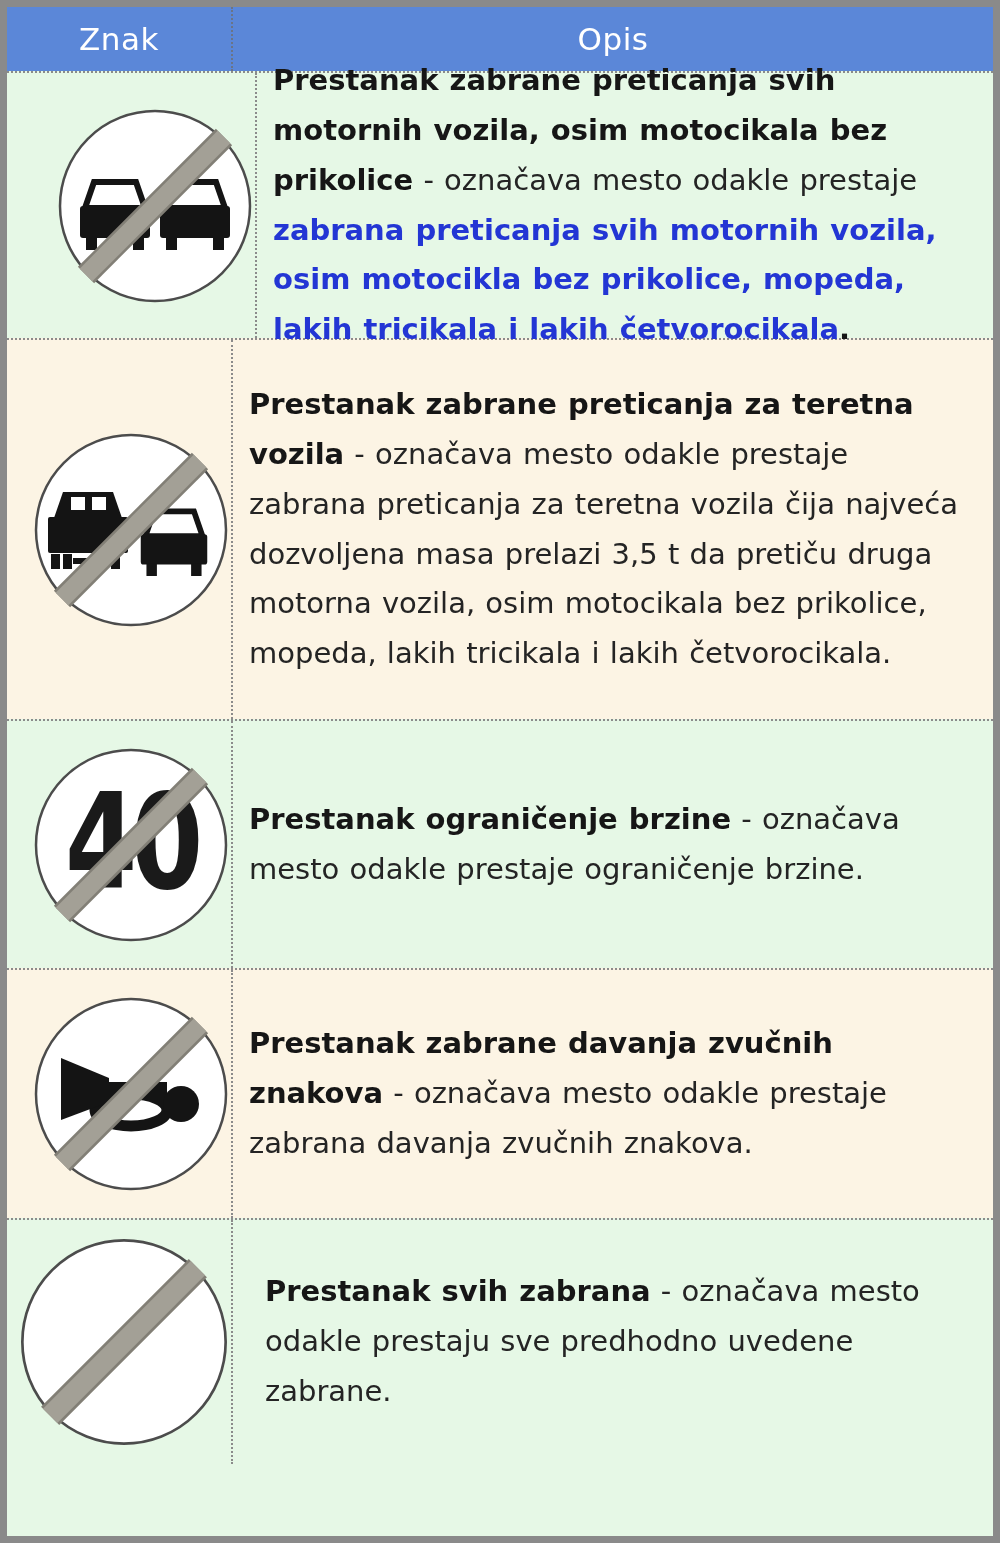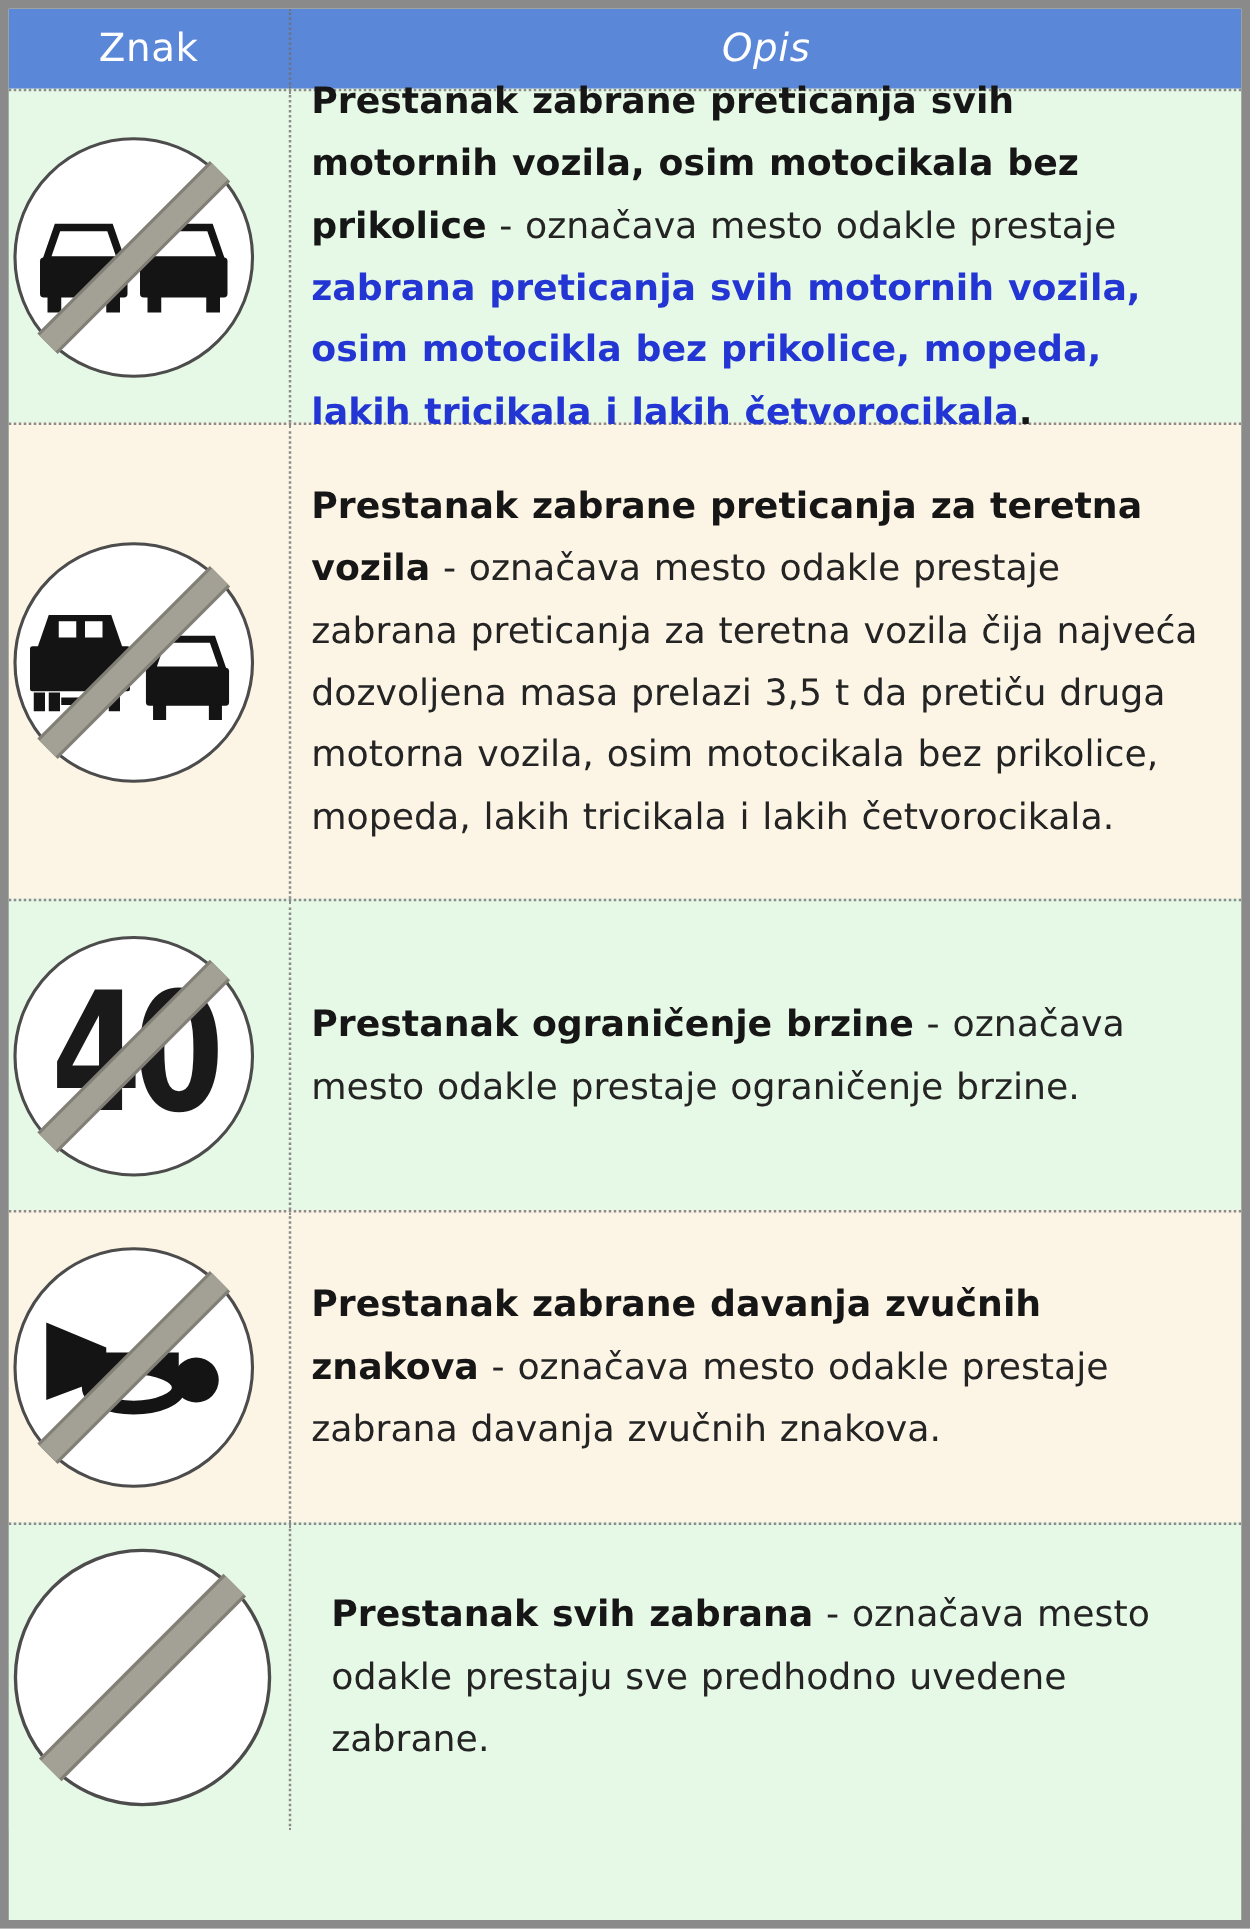--- a/index.html
+++ b/index.html
@@ -24,42 +24,42 @@
     flex: 0 0 auto;
   }
   .header-cell {
     display: flex;
     align-items: center;
     justify-content: center;
     font-size: 31px;
     letter-spacing: 0.5px;
   }
   .col-sign  { width: 226px; flex: 0 0 auto; border-right: 2px dotted rgba(110,110,110,0.75); }
-  .col-desc  { flex: 1 1 auto; font-style: italic; }
+  .col-desc  { flex: 1 1 auto; }
 
   .row {
     display: flex;
     border-top: 2px dotted #8b8b8b;
     flex: 0 0 auto;
   }
   .row:nth-child(odd)  { background: #e6f8e6; }  
   .row:nth-child(even) { background: #fcf4e4; }  
-  .row:nth-child(1) { height: 267px; }
+  .row:nth-child(1) { height: 267px; padding-left: 24px; }
   .row:nth-child(2) { height: 381px; }
   .row:nth-child(3) { height: 249px; }
   .row:nth-child(4) { height: 250px; }
   .row:nth-child(5) { height: 246px; gap: 16px; }
 
   .sign-cell {
     width: 226px;
     flex: 0 0 auto;
     border-right: 2px dotted #8b8b8b;
     display: flex;
     align-items: center;
-    justify-content: flex-start;
+    justify-content: flex-end;
   }
   .sign-cell svg { width: 200px; height: 200px; display: block; }
   .row:nth-child(5) .sign-cell svg { width: 214px; height: 214px; }
 
   .desc-cell {
     flex: 1 1 auto;
     display: flex;
     align-items: center;
     padding: 14px 26px 14px 16px;
   }

